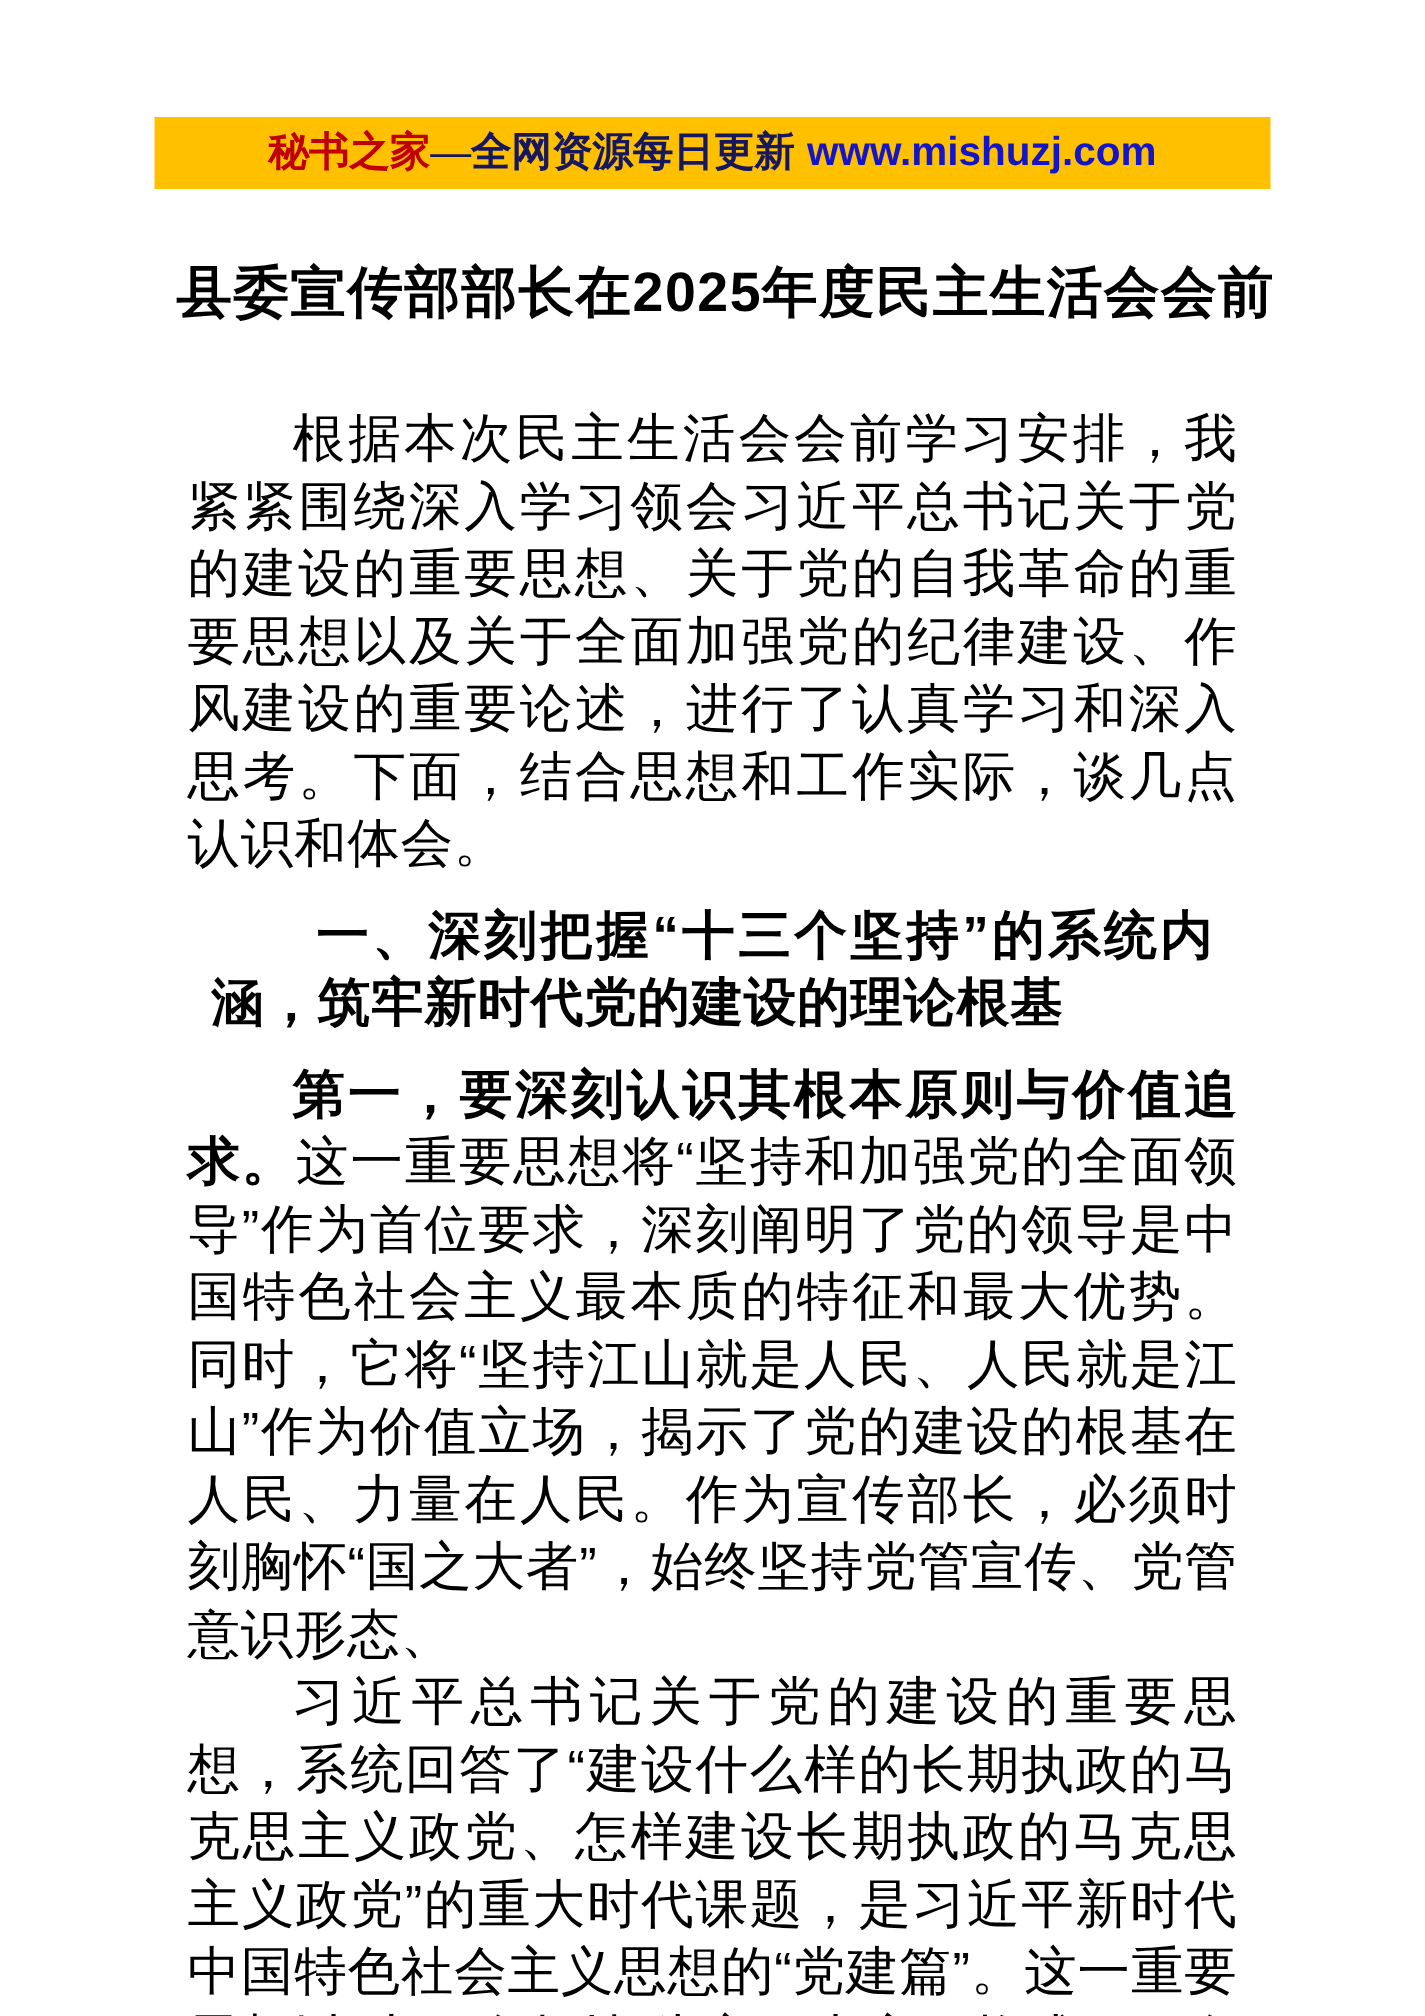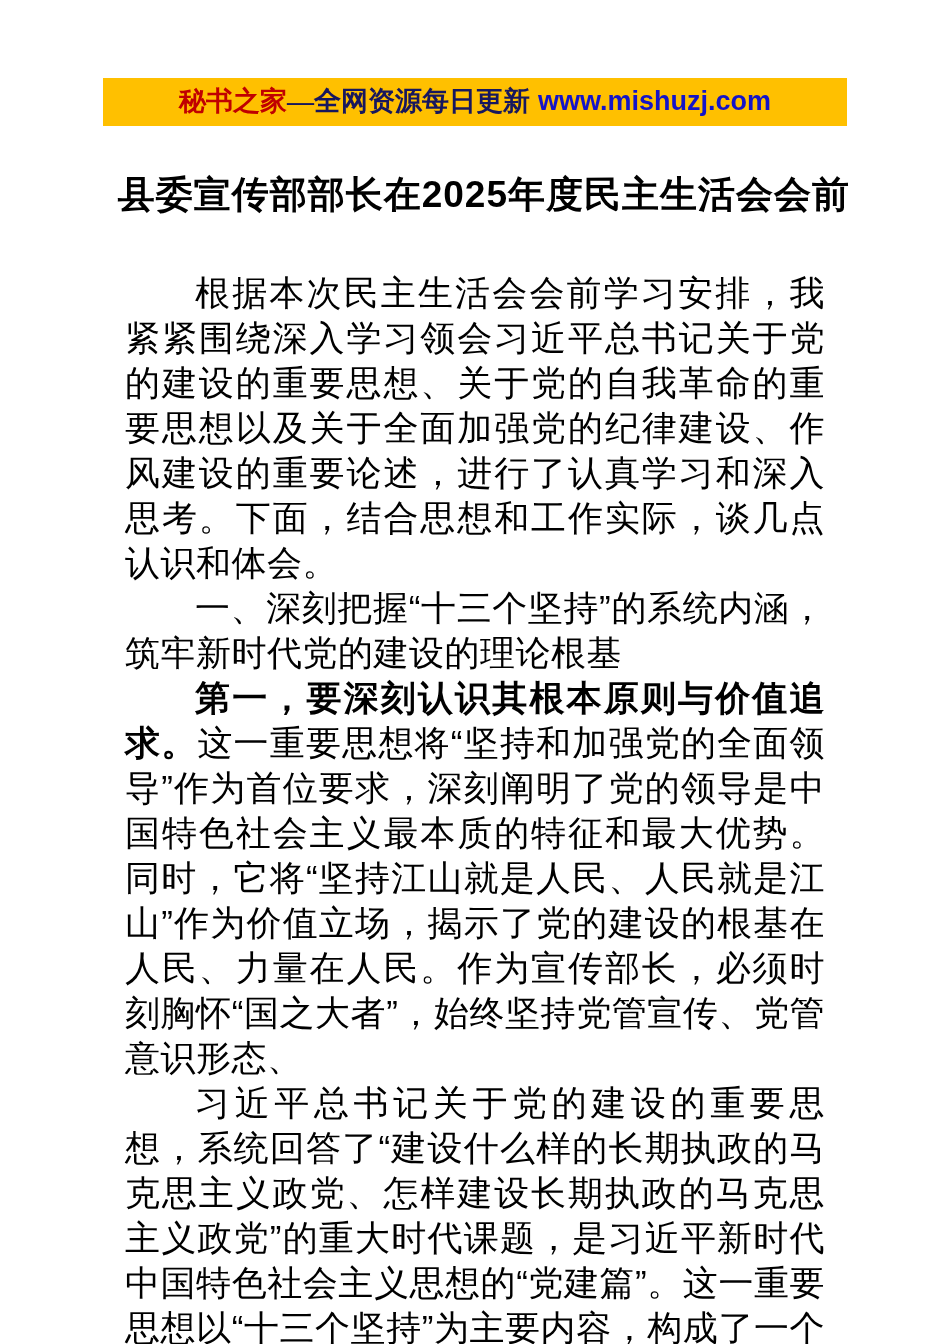--- a/index.html
+++ b/index.html
@@ -61,23 +61,23 @@
       letter-spacing: 0.5px;
     }
     .para {
       margin: 0;
       text-indent: 2em;
     }
     .para .lead {
       font-weight: bold;
     }
     .heading-para {
-      margin: 0;
+      margin: 16px;
       text-indent: 2em;
-      font-weight: normal;
+      font-weight: bold;
     }
   </style>
 </head>
 <body>
 
 <div class="page">
 
   <div class="banner">
     <span class="brand">秘书之家</span><span class="tagline">—全网资源每日更新</span><a href="#" class="url">www.mishuzj.com</a>
   </div>

